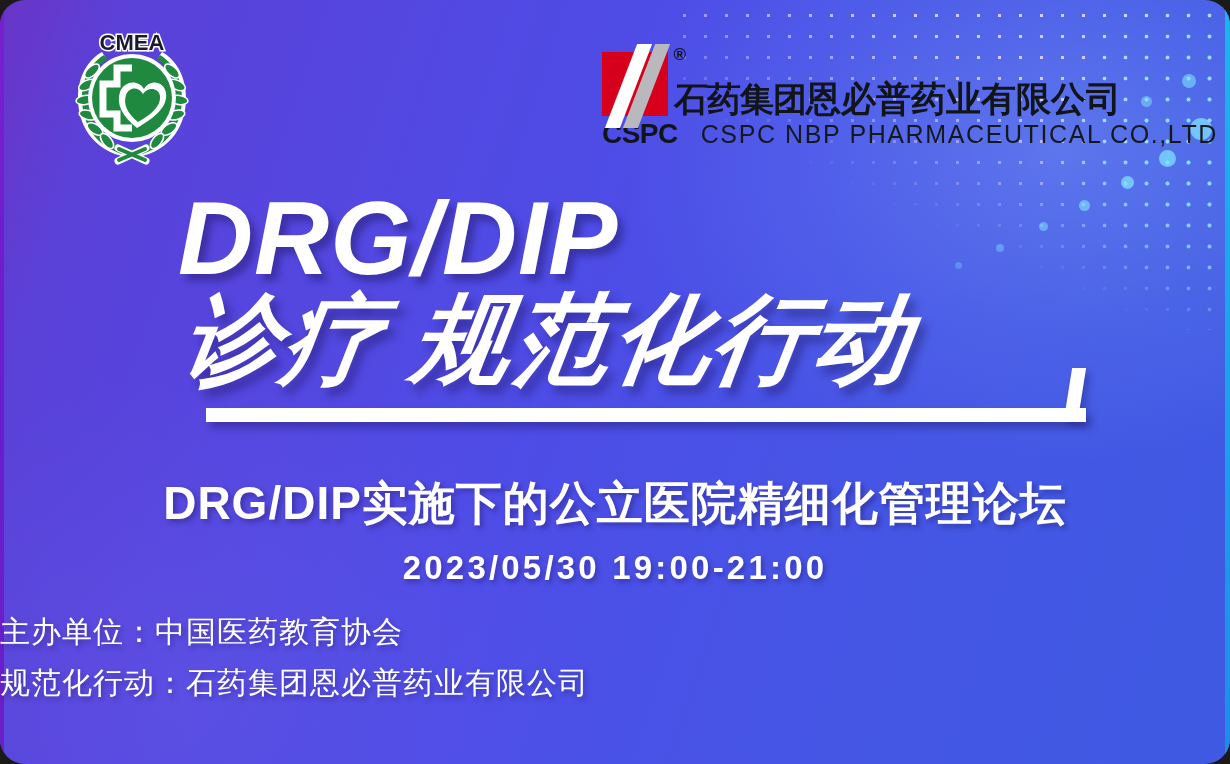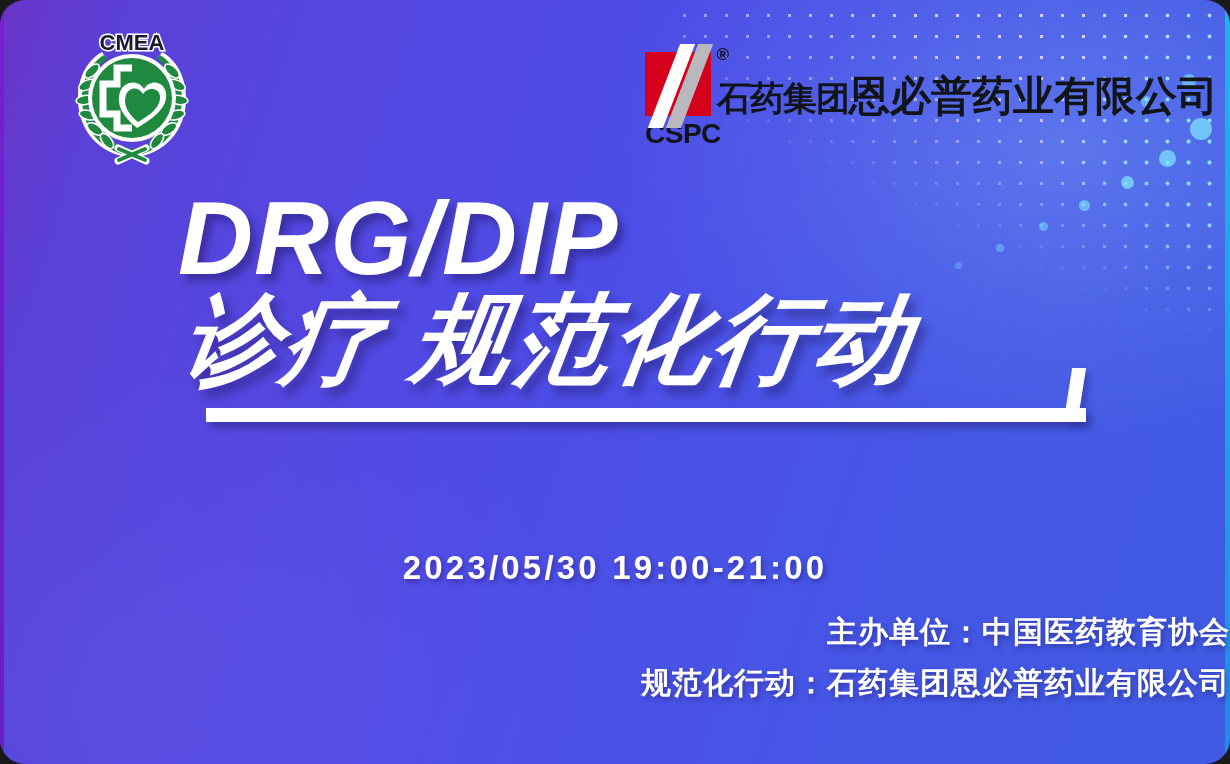--- a/index.html
+++ b/index.html
@@ -147,21 +147,21 @@
     line-height: 1;
   }
   .cspc-cn {
     font-family: "Liberation Sans", "DejaVu Sans", sans-serif;
     font-weight: bold;
     color: #111418;
     line-height: 0.96;
     white-space: nowrap;
   }
   .cspc-cn .big { font-size: 34px; letter-spacing: -1px; }
-  .cspc-cn .small { font-size: 41px; letter-spacing: 0px; }
+  .cspc-cn .small { font-size: 35px; letter-spacing: 0px; }
   .cspc-row2 {
     display: flex;
     align-items: baseline;
     gap: 23px;
     margin-top: 2px;
     white-space: nowrap;
   }
   .cspc-abbr {
     font-size: 28px;
     font-weight: bold;
@@ -246,23 +246,23 @@
     font-weight: bold;
     color: #ffffff;
     letter-spacing: 3.2px;
     text-shadow: 2px 3px 5px rgba(28,20,90,0.42);
     white-space: nowrap;
   }
   .t-org {
     position: absolute;
     left: 0;
     width: 1230px;
-    text-align: right;
+    text-align: left;
     font-size: 30px;
-    font-weight: bold;
+    font-weight: normal;
     color: #ffffff;
     letter-spacing: 1px;
     text-shadow: 2px 3px 5px rgba(28,20,90,0.42);
     white-space: nowrap;
   }
   .t-org.one { top: 612px; }
   .t-org.two { top: 663px; }
 </style>
 </head>
 <body>
@@ -335,27 +335,29 @@
         <div class="slash w"></div>
         <div class="slash g"></div>
         <span class="cspc-reg">®</span>
       </div>
       <div class="cspc-cn">
         <span class="big">石药集团</span><span class="small">恩必普药业有限公司</span>
       </div>
     </div>
     <div class="cspc-row2">
       <span class="cspc-abbr">CSPC</span>
+      <span class="cspc-en">CSPC NBP  PHARMACEUTICAL CO.,LTD</span>
     </div>
   </div>
 
   <div class="hero">
     <div class="t-drgdip">DRG/DIP</div>
     <div class="t-cn">诊疗 规范化行动</div>
     <div class="t-underline-tail"></div>
     <div class="t-underline"></div>
   </div>
 
+  <div class="t-sub">DRG/DIP实施下的公立医院精细化管理论坛</div>
   <div class="t-date">2023/05/30  19:00-21:00</div>
   <div class="t-org one">主办单位：中国医药教育协会</div>
   <div class="t-org two">规范化行动：石药集团恩必普药业有限公司</div>
 
 </div>
 
 </body></html>

